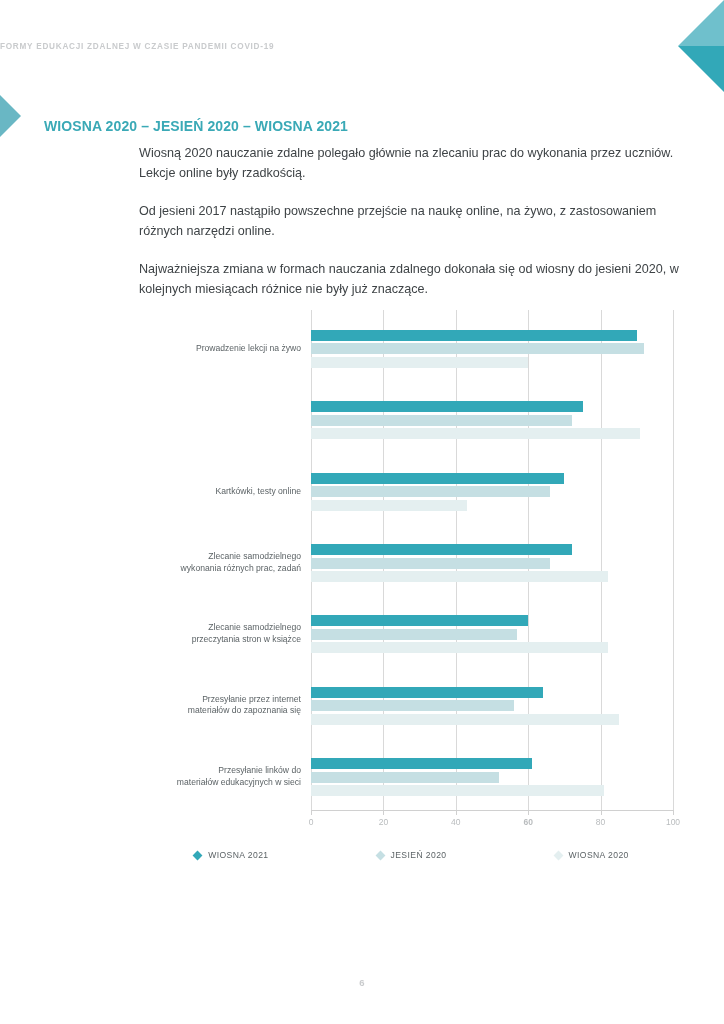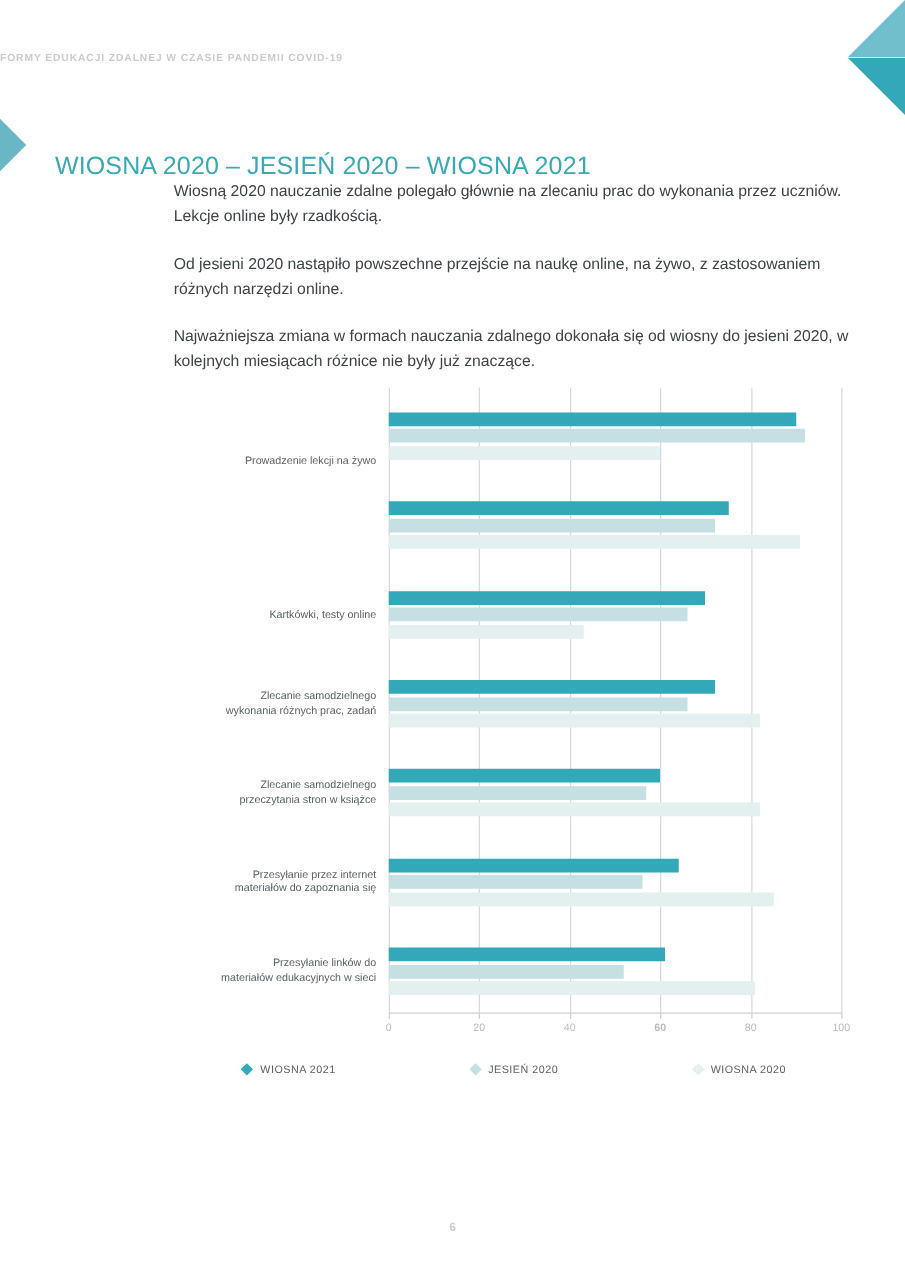--- a/index.html
+++ b/index.html
@@ -32,22 +32,22 @@
     position:absolute; top:42px; left:0; right:0;
     text-align:left;
     font-size:8.2px;
     letter-spacing:.75px;
     font-weight:bold;
     color:#c9cbcd;
   }
   
   #section-title{
     position:absolute; top:109px; left:44px;
-    font-size:20px;
-    font-weight:normal;
+    font-size:14px;
+    font-weight:bold;
     letter-spacing:.1px;
     color:#3aa9b6;
   }
   
   #body-copy{
     position:absolute; top:144px; left:139px; width:545px;
     color:#3e4346;
     font-size:12.6px;
     line-height:19.5px;
   }
@@ -116,21 +116,21 @@
 <div id="deco-tri-top-fill"></div>
 <div id="deco-tri-bottom"></div>
 <div id="deco-tri-left"></div>
 
 <div id="running-head">FORMY EDUKACJI ZDALNEJ W CZASIE PANDEMII COVID-19</div>
 
 <h1 id="section-title">WIOSNA 2020 – JESIEŃ 2020 – WIOSNA 2021</h1>
 
 <div id="body-copy">
   <p>Wiosną 2020 nauczanie zdalne polegało głównie na zlecaniu prac do wykonania przez uczniów. Lekcje online były rzadkością.</p>
-  <p>Od jesieni 2020 nastąpiło powszechne przejście na naukę online, na żywo, z zastosowaniem różnych narzędzi online.</p>
+  <p>Od jesieni 2017 nastąpiło powszechne przejście na naukę online, na żywo, z zastosowaniem różnych narzędzi online.</p>
   <p>Najważniejsza zmiana w formach nauczania zdalnego dokonała się od wiosny do jesieni 2020, w kolejnych miesiącach różnice nie były już znaczące.</p>
 </div>
 
 <div id="chart">
   <div id="plot">
       <div class="grid-line" style="left: 0px;"></div>
       <div class="tick" style="left: 0px;"></div>
       <div class="tick-label" style="left: 0px;">0</div>
       <div class="grid-line" style="left: 72.4px;"></div>
       <div class="tick" style="left: 72.4px;"></div>
@@ -177,21 +177,21 @@
       </div>
       <div class="legend-item">
         <span class="legend-swatch" style="background: rgb(197, 223, 227);"></span>
         <span>JESIEŃ 2020</span>
       </div>
       <div class="legend-item">
         <span class="legend-swatch" style="background: rgb(228, 239, 240);"></span>
         <span>WIOSNA 2020</span>
       </div>
     </div>
-<div class="cat-label" style="top: 32.7143px; margin-top: 20px;">Prowadzenie lekcji na żywo</div>
+<div class="cat-label" style="top: 32.7143px;">Prowadzenie lekcji na żywo</div>
     <div class="cat-label" style="top: 175.571px;">Kartkówki, testy online</div>
     <div class="cat-label" style="top: 241px;">Zlecanie samodzielnego
 wykonania różnych prac, zadań</div>
     <div class="cat-label" style="top: 312.429px;">Zlecanie samodzielnego
 przeczytania stron w książce</div>
     <div class="cat-label" style="top: 455.286px;">Przesyłanie linków do
 materiałów edukacyjnych w sieci</div>
     <div class="cat-label" style="top: 383.857px;">Przesyłanie przez internet
 materiałów do zapoznania się</div>
   </div>

